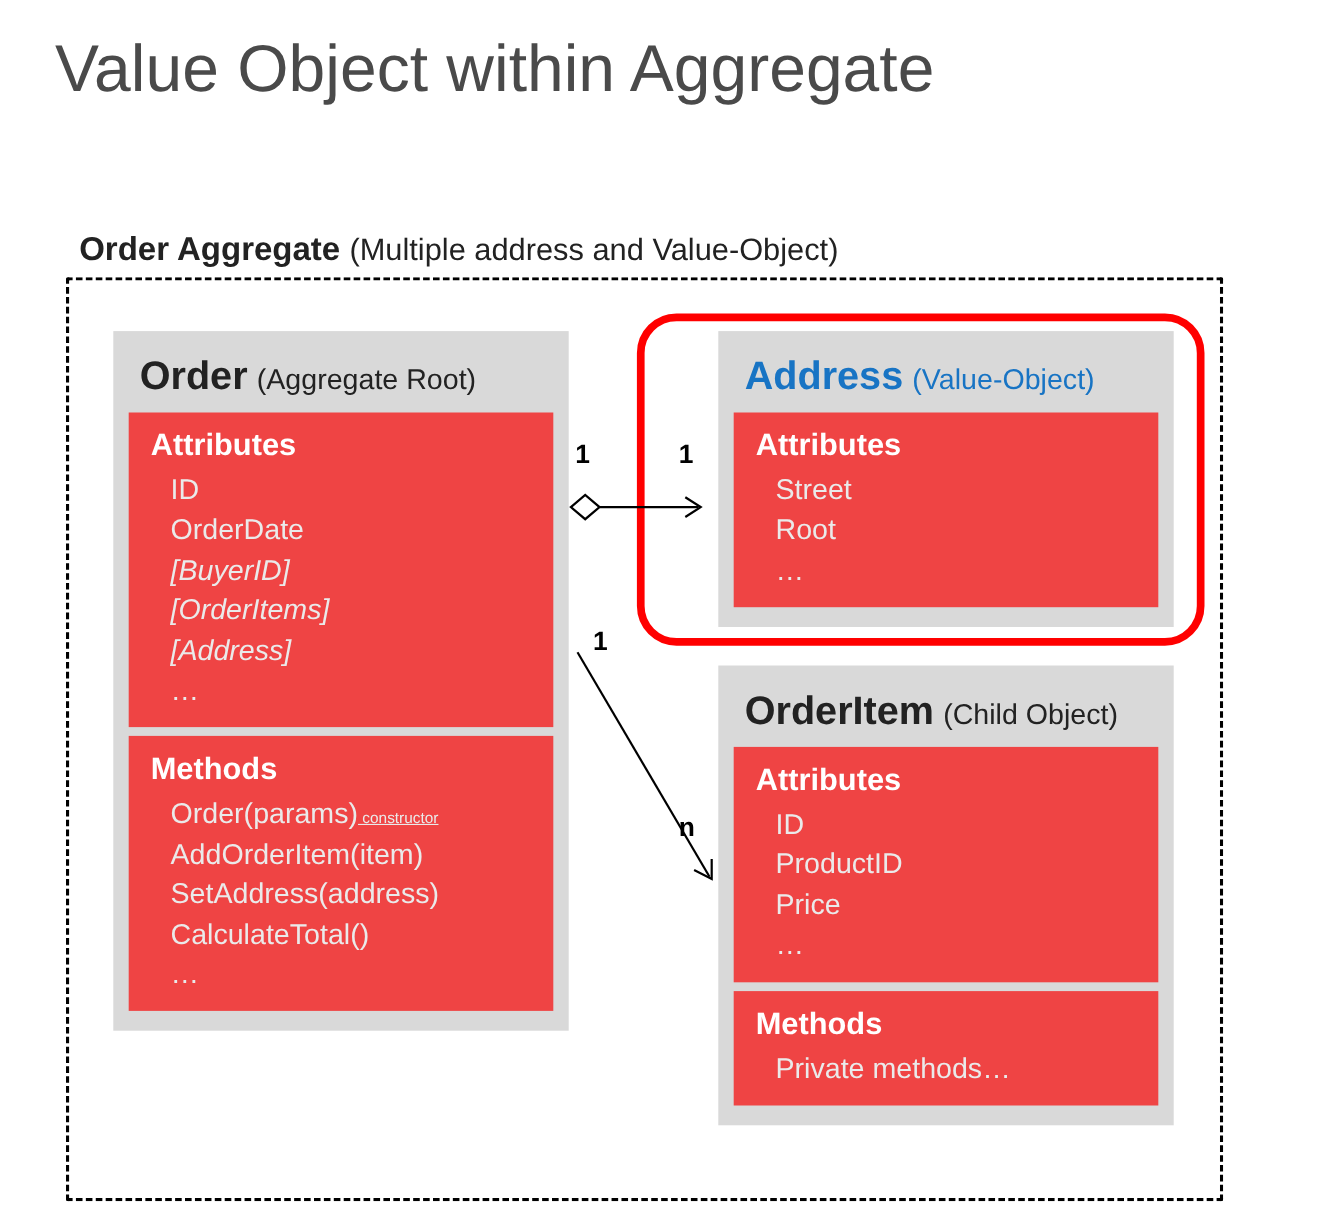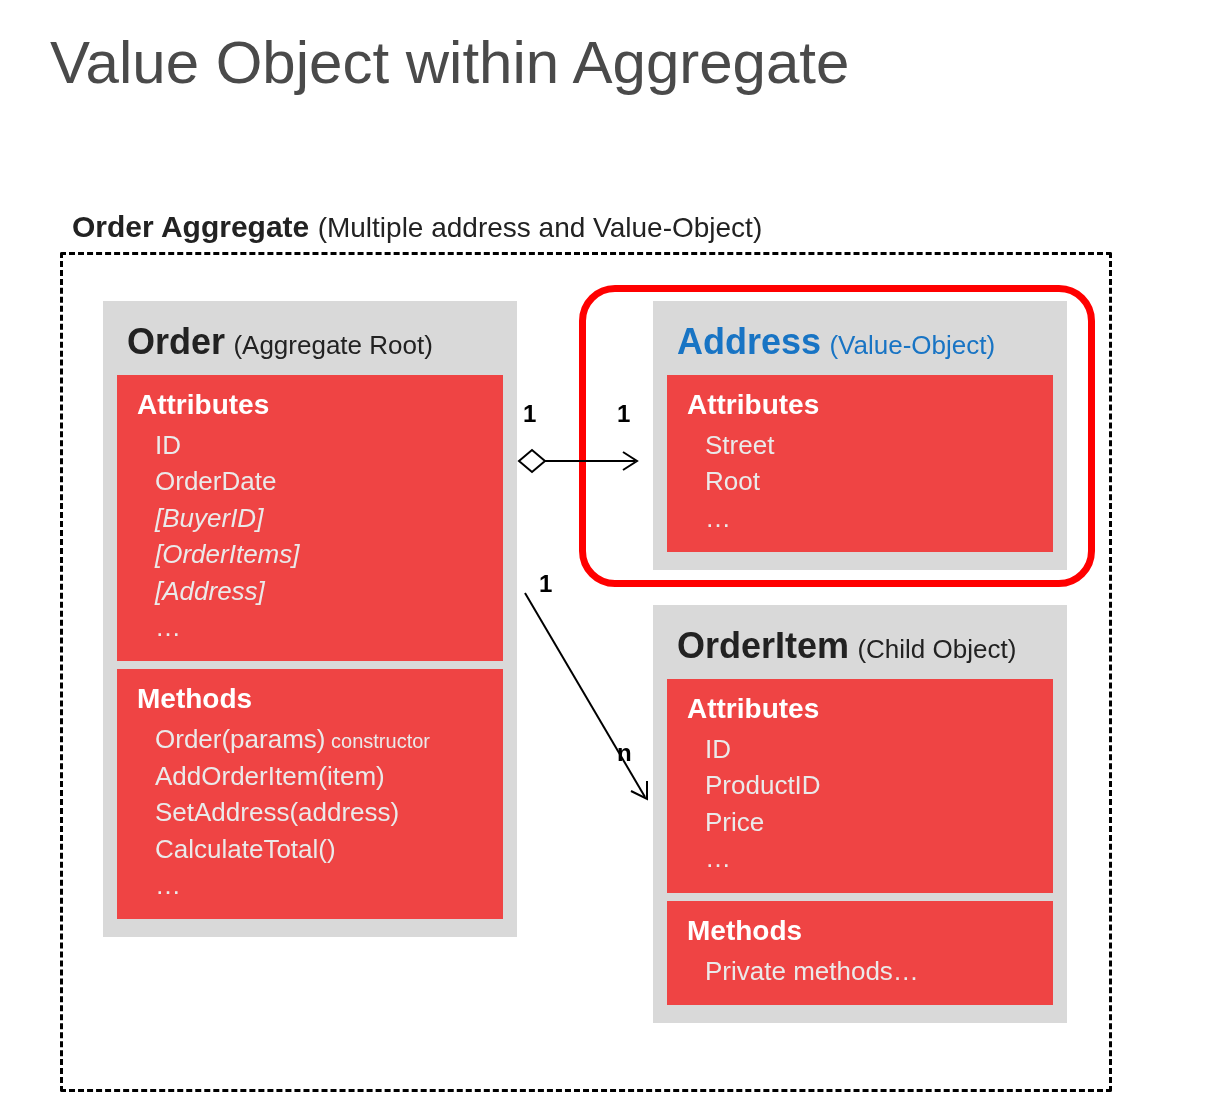--- a/index.html
+++ b/index.html
@@ -51,21 +51,21 @@
   .panel {
     background: #ef4444;
     color: #fff;
     padding: 14px 20px 16px 20px;
     margin-top: 8px;
   }
   .panel-title { font-size: 28px; font-weight: 700; margin-bottom: 6px; }
   .attr-list { list-style: none; padding-left: 18px; }
   .attr-list li { font-size: 26px; font-weight: 300; line-height: 1.4; color: #eaeaea; }
   .attr-list li.italic { font-style: italic; }
-  .attr-list li .small { font-size: 20px; }
+  .attr-list li .small { font-size: 14px; text-decoration: underline; }
   .highlight-ring {
     position: absolute;
     border: 7px solid #ff0000;
     border-radius: 36px;
     pointer-events: none;
   }
   svg.connector { position: absolute; overflow: visible; pointer-events: none; }
   .mult-label {
     position: absolute;
     font-size: 24px;

